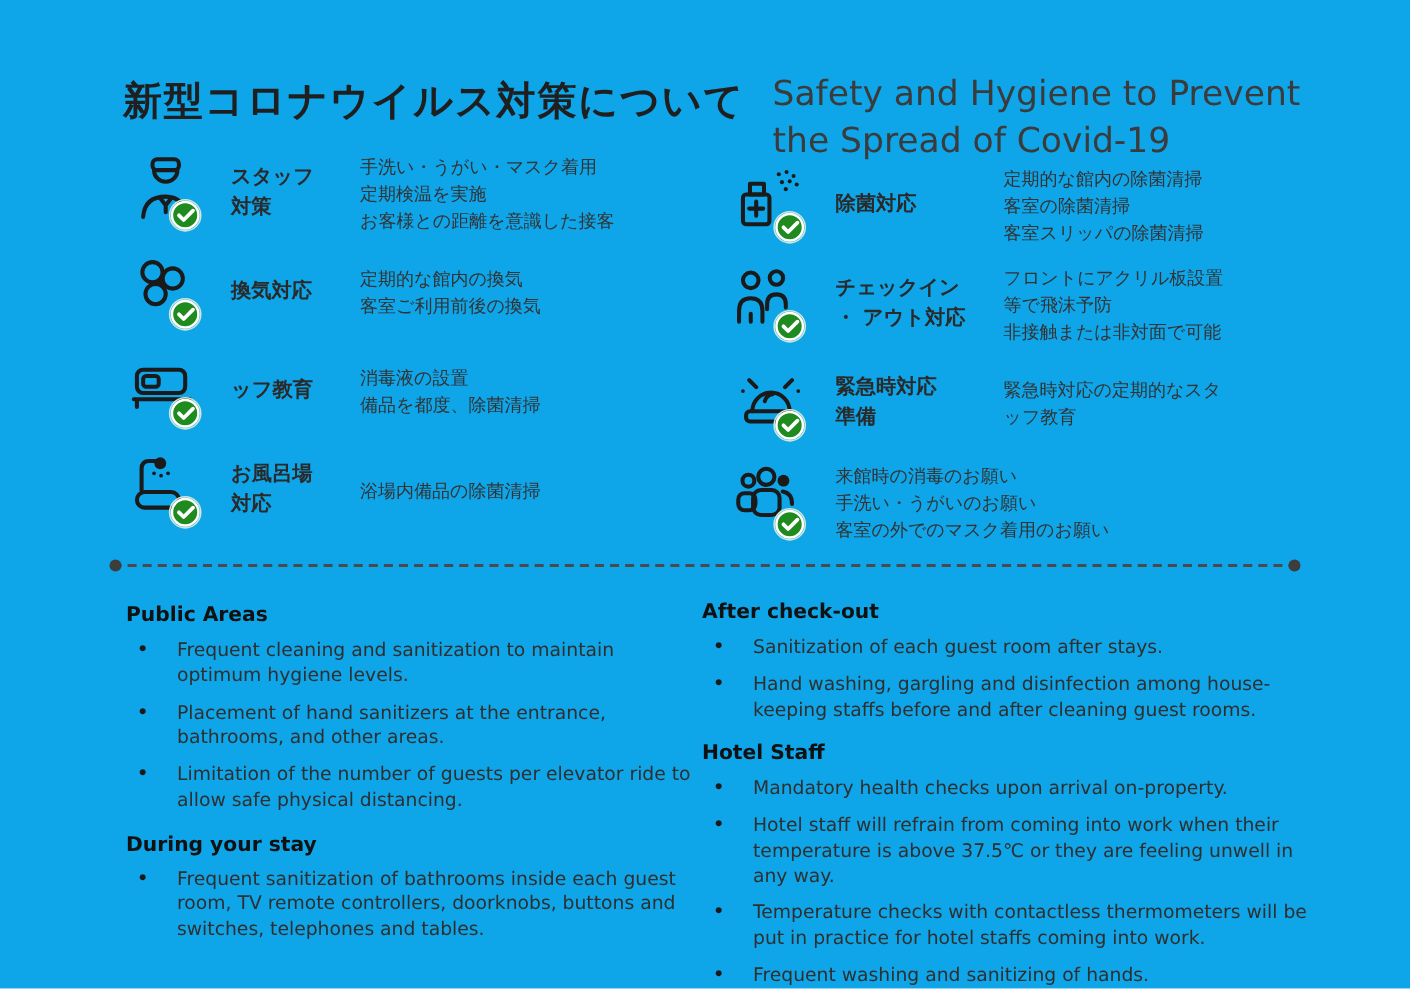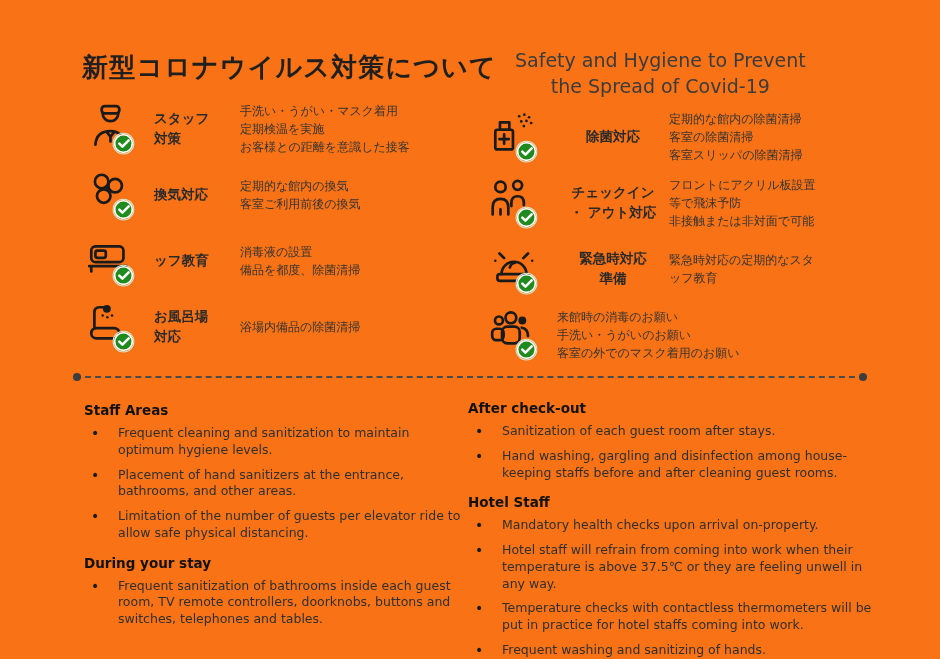--- a/index.html
+++ b/index.html
@@ -1,44 +1,44 @@
 <!DOCTYPE html>
 <html><head>
 <meta charset="utf-8">
 <style>
   * { margin: 0; padding: 0; box-sizing: border-box; }
   html, body { background: #ffffff; }
   body { font-family: "DejaVu Sans", "Liberation Sans", sans-serif; color: #2b2b2b; }
-  .page { position: relative; width: 940px; height: 659px; background: #f97316; overflow: hidden; }
+  .page { position: relative; width: 940px; height: 659px; background: #0ea5e9; overflow: hidden; }
 
   
   .title-jp {
     position: absolute; left: 82px; top: 50px;
     font-size: 26px; font-weight: 700; letter-spacing: 1.2px; color: #1f1f1f;
     white-space: nowrap;
   }
   .title-en {
     position: absolute; left: 515px; top: 48px;
-    font-size: 19px; font-weight: 400; color: #3b3b3b;
-    line-height: 1.35; white-space: pre-line; text-align: center;
+    font-size: 23px; font-weight: 400; color: #3b3b3b;
+    line-height: 1.35; white-space: pre-line;
   }
 
   
   .m-col { position: absolute; display: flex; flex-direction: column; }
   .m-col-left  { left: 84px;  top: 96px; width: 378px; }
   .m-col-right { left: 487px; top: 104px; width: 392px; }
   .m-row { display: flex; align-items: center; height: 66px; }
   .m-icon { width: 70px; flex: 0 0 70px; display: flex; align-items: center; }
   .m-icon svg { display: block; }
   .m-label {
     flex: 0 0 86px; width: 86px;
     font-size: 13.5px; font-weight: 600; color: #2a2a2a;
     line-height: 1.45; white-space: pre-line;
   }
-  .m-col-right .m-label { flex: 0 0 112px; width: 112px; text-align: center; }
+  .m-col-right .m-label { flex: 0 0 112px; width: 112px; }
   .m-desc { flex: 1; font-size: 12px; color: #333333; line-height: 1.5; }
   .m-desc div { white-space: pre-line; }
 
   
   .divider {
     position: absolute; left: 75px; top: 376px; width: 790px; height: 0;
     border-top: 2px dashed #4a4a4a;
   }
   .divider::before, .divider::after {
     content: ""; position: absolute; top: -5px; width: 8px; height: 8px;
@@ -256,21 +256,21 @@
         <div>客室の外でのマスク着用のお願い</div>
       </div>
     </div>
 
   </div>
 
   <div class="divider"></div>
 
   <div class="p-col p-col-left">
     <div class="p-section">
-      <div class="p-heading">Staff Areas</div>
+      <div class="p-heading">Public Areas</div>
       <div class="p-bullet">Frequent cleaning and sanitization to maintain optimum hygiene levels.</div>
       <div class="p-bullet">Placement of hand sanitizers at the entrance, bathrooms, and other areas.</div>
       <div class="p-bullet">Limitation of the number of guests per elevator ride to allow safe physical distancing.</div>
     </div>
     <div class="p-section">
       <div class="p-heading">During your stay</div>
       <div class="p-bullet">Frequent sanitization of bathrooms inside each guest room, TV remote controllers, doorknobs, buttons and switches, telephones and tables.</div>
     </div>
   </div>
 

